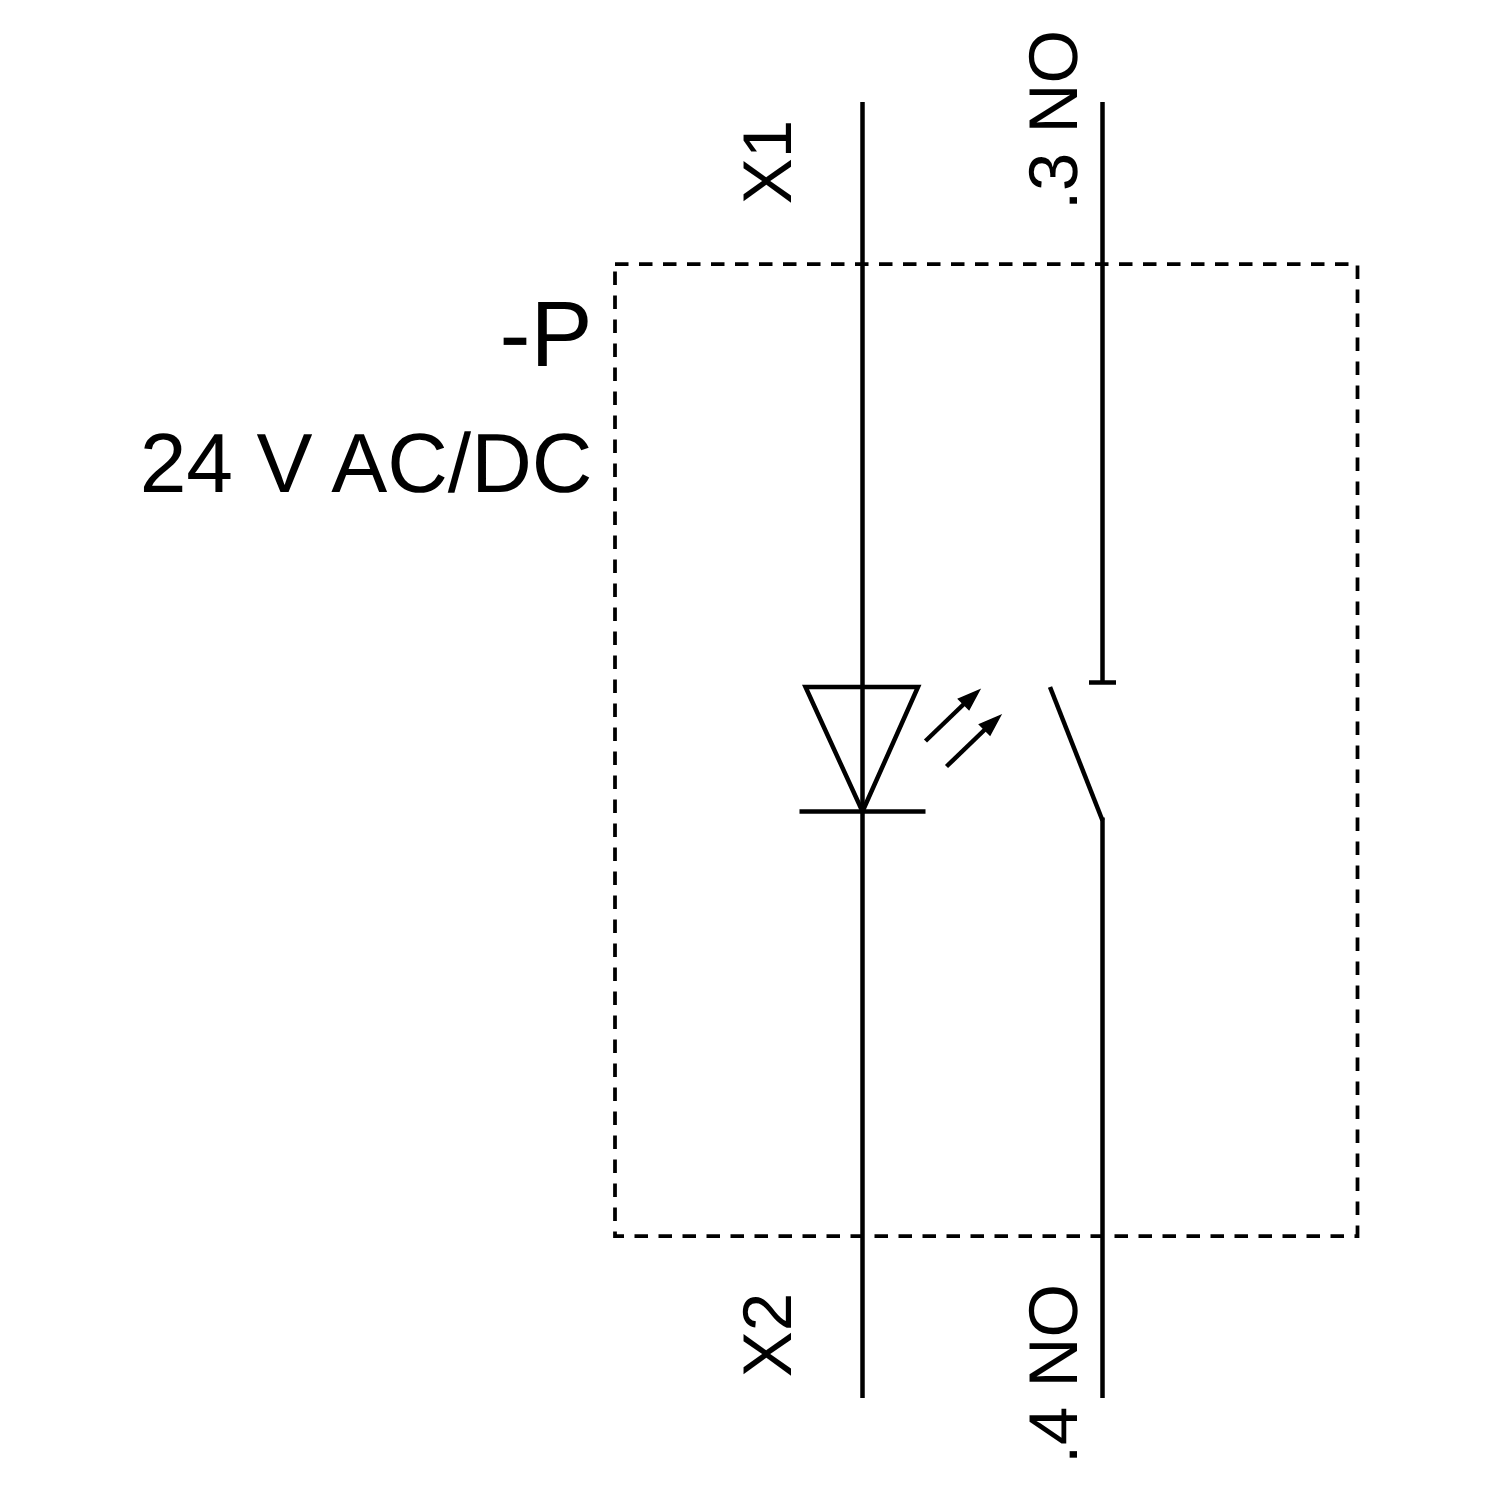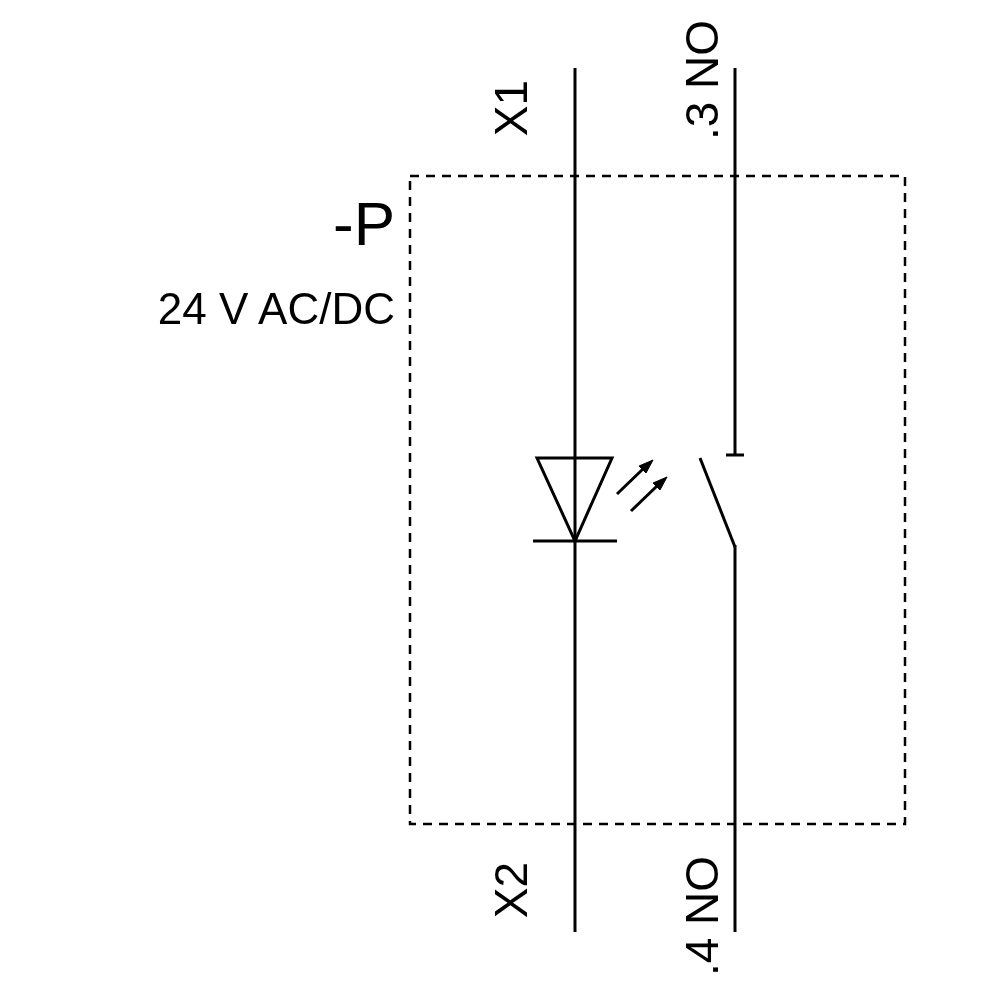--- a/index.html
+++ b/index.html
@@ -40,21 +40,21 @@
   }
   .ref-label {
     width: 145px;
     text-align: right;
     font-size: 62px;
     line-height: 64px;
   }
   .voltage-label {
     width: 305px;
     text-align: right;
-    font-size: 44px;
+    font-size: 56px;
     line-height: 50px;
   }
 </style>
 </head>
 <body>
 
 <div class="canvas">
 
   <svg class="schematic-svg" viewBox="0 0 1000 1000">
 

